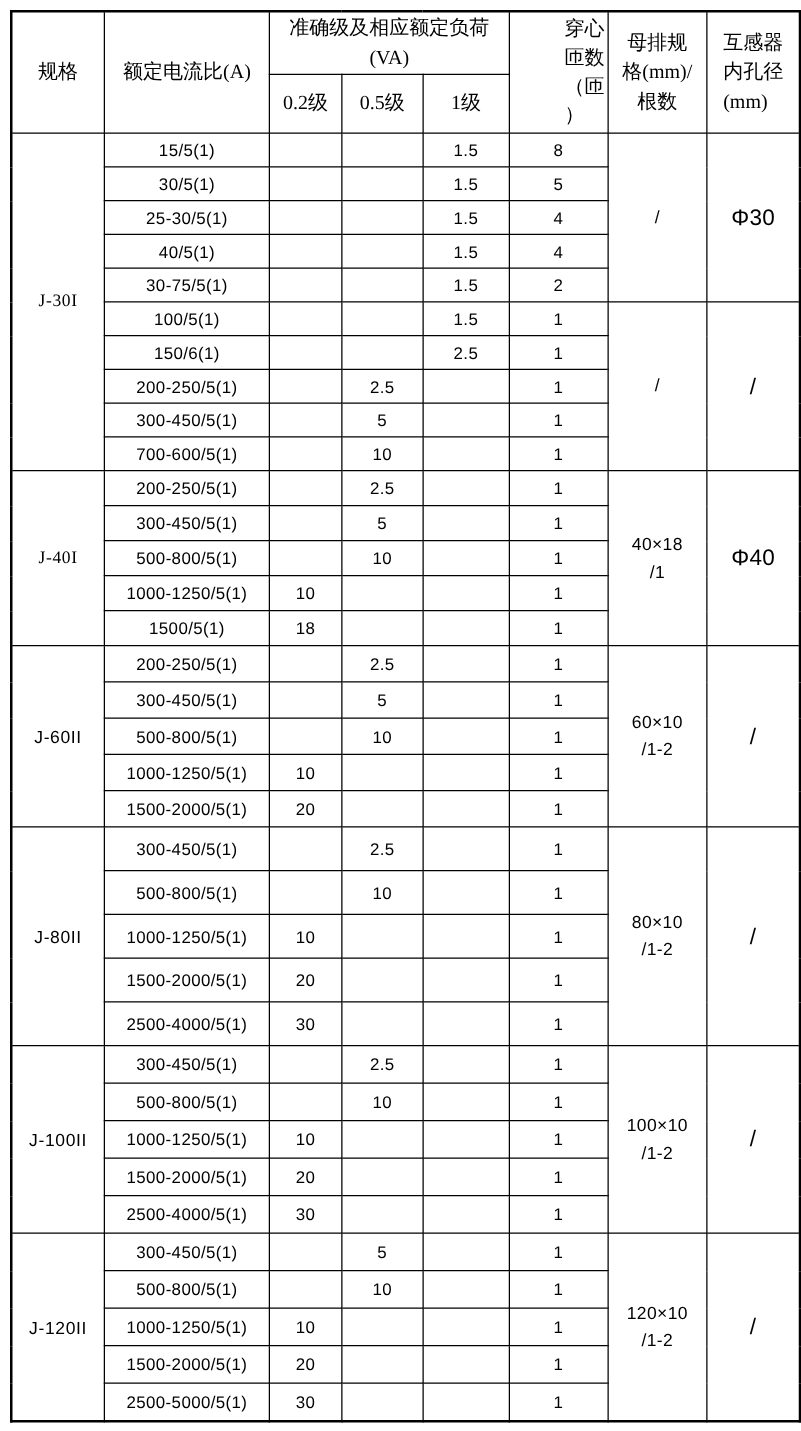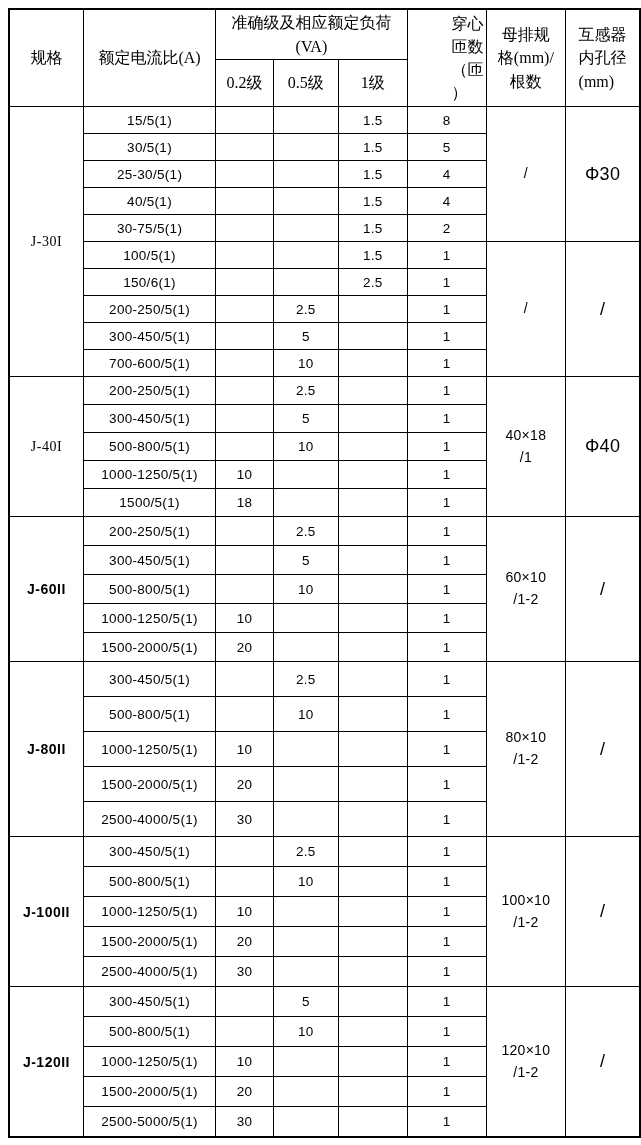--- a/index.html
+++ b/index.html
@@ -76,21 +76,21 @@
   
   td.ratio, td.val, td.turns, td.busbar, td.bore {
     font-family: "Liberation Sans", "DejaVu Sans", sans-serif;
     font-size: 13.5px;
     letter-spacing: 0.3px;
   }
   td.busbar { white-space: pre-line; line-height: 1.55; font-size: 14px; }
   td.bore   { font-size: 18px; }
   td.spec   { font-size: 14px; letter-spacing: 0.5px; }
   td.spec-serif { font-family: "Liberation Serif", "DejaVu Serif", serif; }
-  td.spec-sans  { font-family: "Liberation Sans", "DejaVu Sans", sans-serif; font-weight: 700; }
+  td.spec-sans  { font-family: "Liberation Sans", "DejaVu Sans", sans-serif; font-weight: 400; }
 
   
   tr.sec0 > td { height: 26px; }
   tr.sec1 > td { height: 27px; }
   tr.sec2 > td { height: 28px; }
   tr.sec3 > td { height: 34px; }
   tr.sec4 > td { height: 29px; }
   tr.sec5 > td { height: 29px; }
 </style>
 </head>

